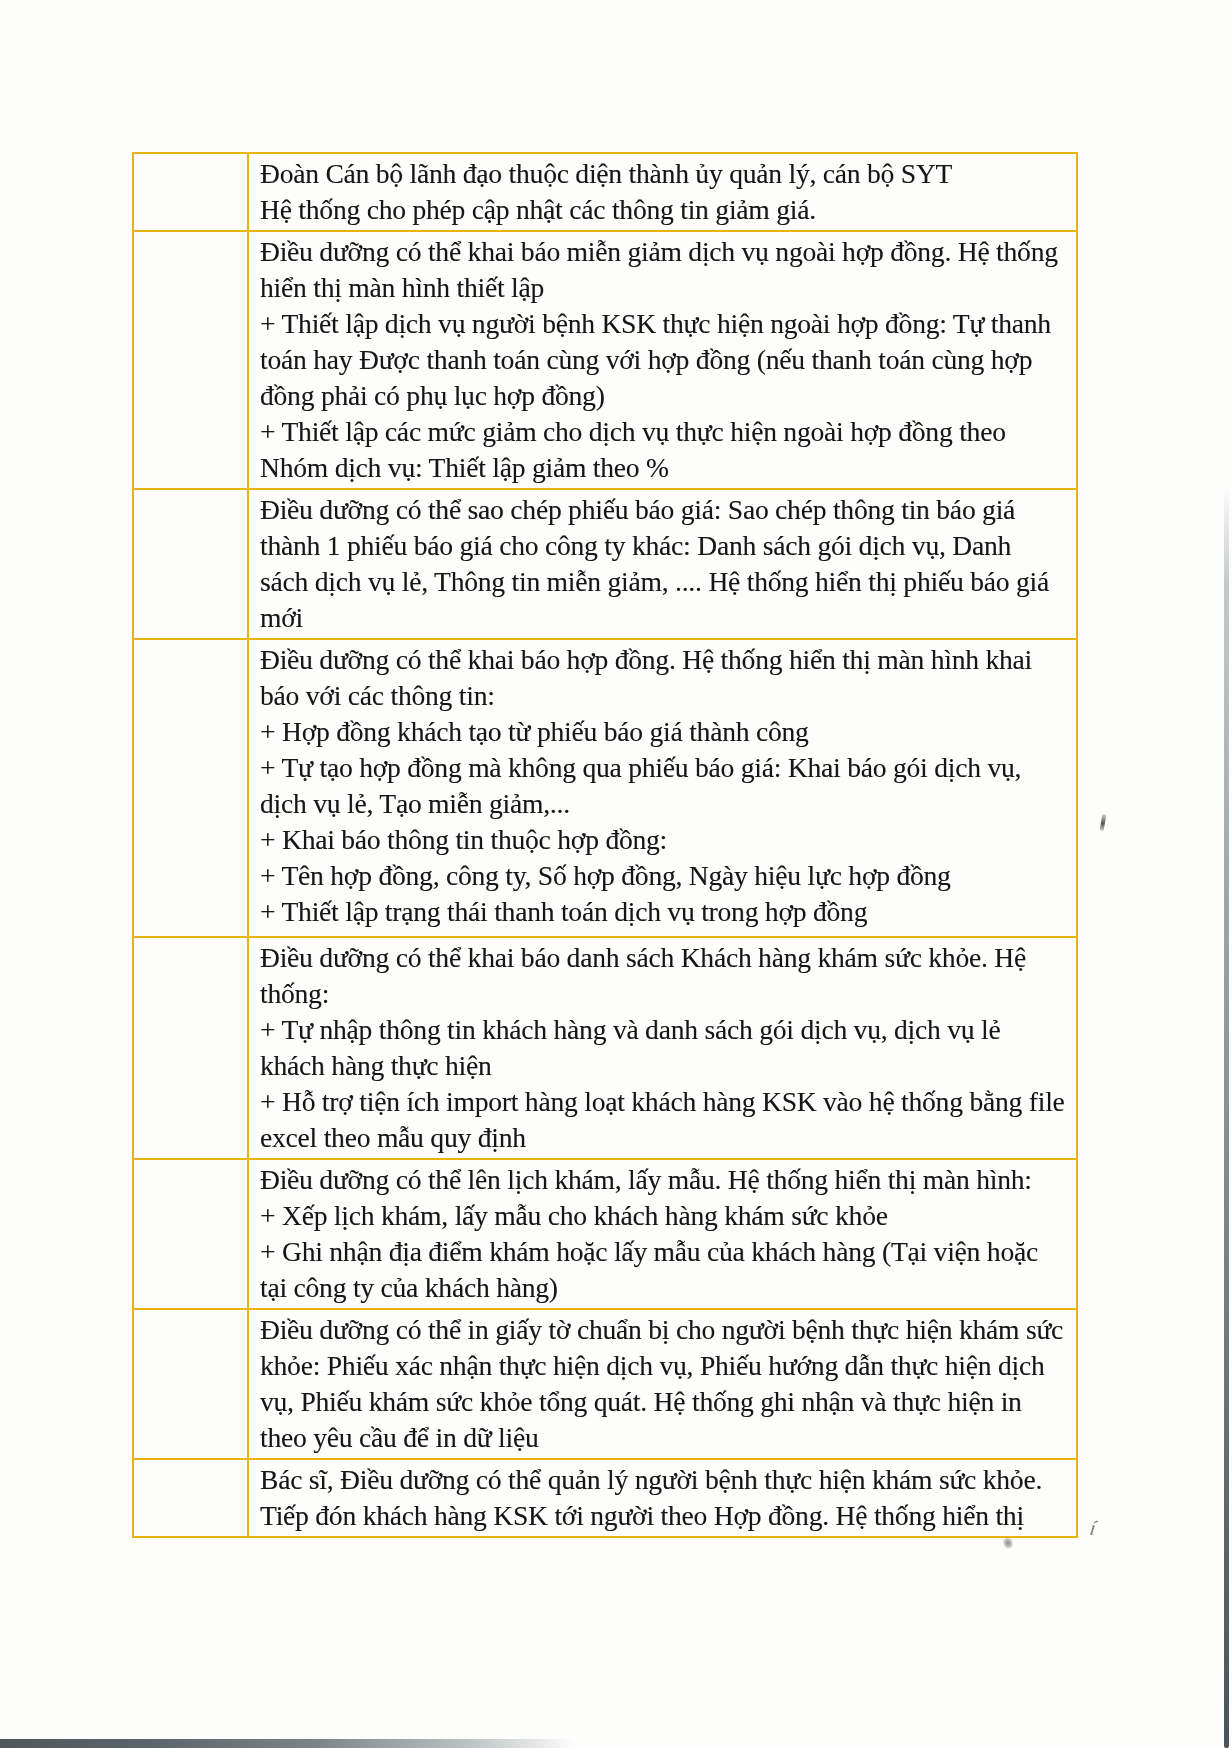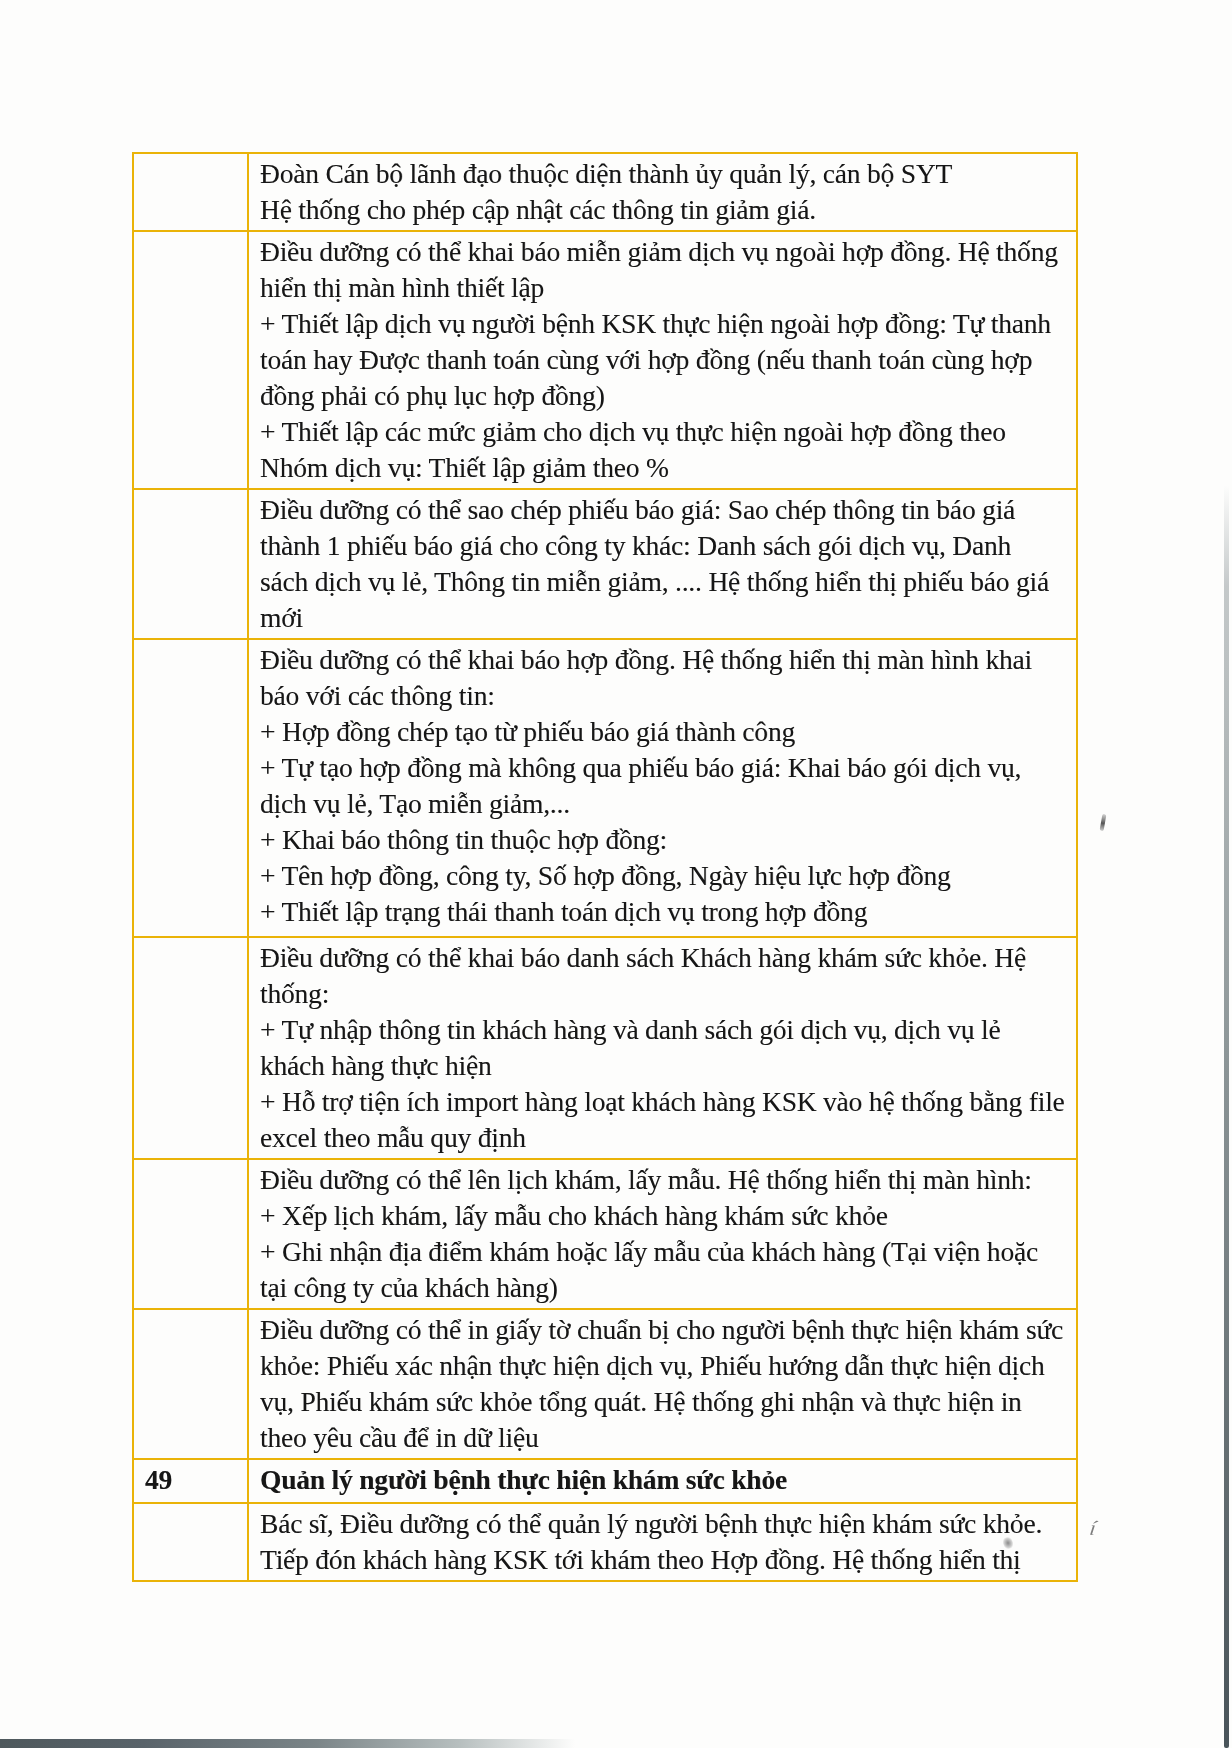--- a/index.html
+++ b/index.html
@@ -106,21 +106,21 @@
           <div class="ln">thành 1 phiếu báo giá cho công ty khác: Danh sách gói dịch vụ, Danh</div>
           <div class="ln">sách dịch vụ lẻ, Thông tin miễn giảm, .... Hệ thống hiển thị phiếu báo giá</div>
           <div class="ln">mới</div>
         </td>
       </tr>
       <tr class="r4">
         <td class="numcell"></td>
         <td>
           <div class="ln">Điều dưỡng có thể khai báo hợp đồng. Hệ thống hiển thị màn hình khai</div>
           <div class="ln">báo với các thông tin:</div>
-          <div class="ln">+ Hợp đồng chép tạo từ phiếu báo giá thành công</div>
+          <div class="ln">+ Hợp đồng khách tạo từ phiếu báo giá thành công</div>
           <div class="ln">+ Tự tạo hợp đồng mà không qua phiếu báo giá: Khai báo gói dịch vụ,</div>
           <div class="ln">dịch vụ lẻ, Tạo miễn giảm,...</div>
           <div class="ln">+ Khai báo thông tin thuộc hợp đồng:</div>
           <div class="ln">+ Tên hợp đồng, công ty, Số hợp đồng, Ngày hiệu lực hợp đồng</div>
           <div class="ln">+ Thiết lập trạng thái thanh toán dịch vụ trong hợp đồng</div>
         </td>
       </tr>
       <tr class="r5">
         <td class="numcell"></td>
         <td>
@@ -143,31 +143,25 @@
       </tr>
       <tr class="r7">
         <td class="numcell"></td>
         <td>
           <div class="ln">Điều dưỡng có thể in giấy tờ chuẩn bị cho người bệnh thực hiện khám sức</div>
           <div class="ln">khỏe: Phiếu xác nhận thực hiện dịch vụ, Phiếu hướng dẫn thực hiện dịch</div>
           <div class="ln">vụ, Phiếu khám sức khỏe tổng quát. Hệ thống ghi nhận và thực hiện in</div>
           <div class="ln">theo yêu cầu để in dữ liệu</div>
         </td>
       </tr>
-      <tr class="r8 hdr">
-        <td class="numcell">49</td>
-        <td>
-          <div class="ln">Quản lý người bệnh thực hiện khám sức khỏe</div>
-        </td>
-      </tr>
       <tr class="r9">
         <td class="numcell"></td>
         <td>
           <div class="ln">Bác sĩ, Điều dưỡng có thể quản lý người bệnh thực hiện khám sức khỏe.</div>
-          <div class="ln">Tiếp đón khách hàng KSK tới khám theo Hợp đồng. Hệ thống hiển thị</div>
+          <div class="ln">Tiếp đón khách hàng KSK tới người theo Hợp đồng. Hệ thống hiển thị</div>
         </td>
       </tr>
     </tbody>
   </table>
 
   <div class="edge-right"></div>
   <div class="edge-bottom"></div>
   <div class="ink-stroke"></div>
   <div class="ink-i">í</div>
   <div class="smudge"></div>

